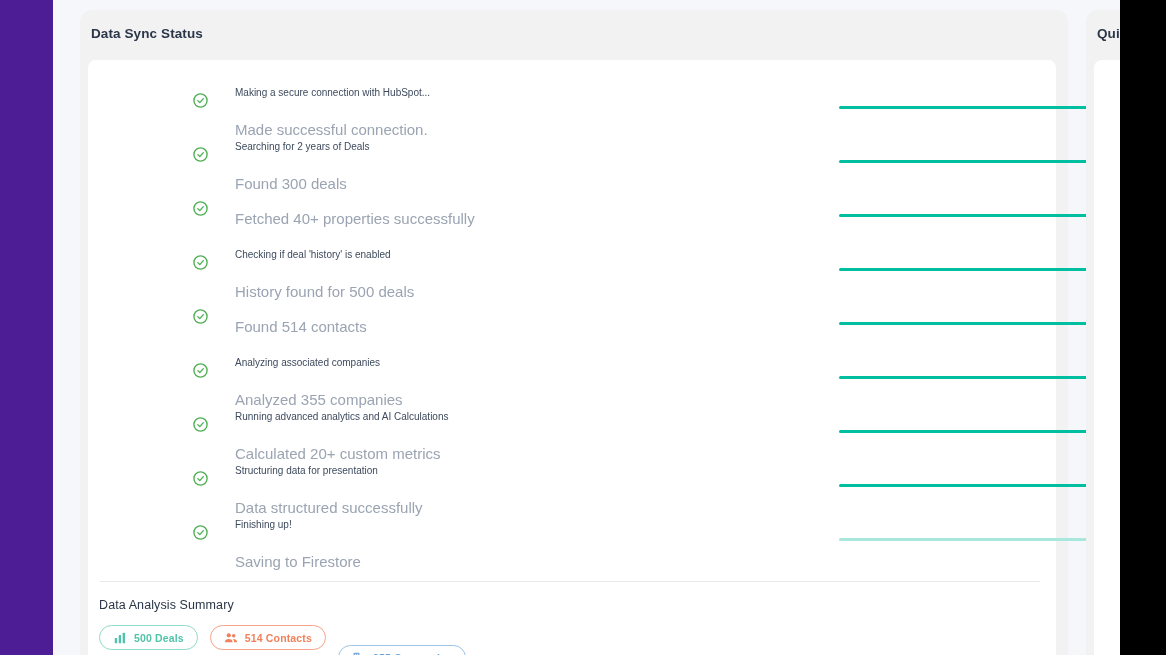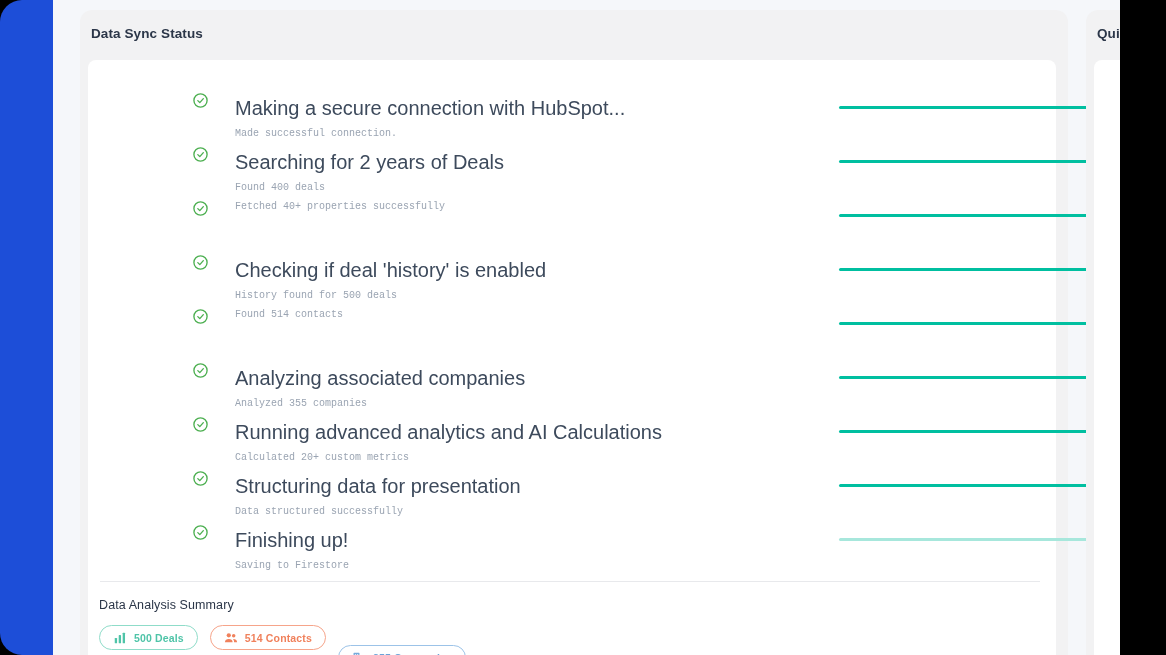--- a/index.html
+++ b/index.html
@@ -9,22 +9,21 @@
     height: 655px;
     overflow: hidden;
     background: #000000;
     font-family: "Liberation Sans", sans-serif;
   }
 
   #screen {
     position: relative;
     width: 1166px;
     height: 655px;
-    background: #1d4ed8;
-    border-radius: 22px;
+    background: #4c1d95;
   }
 
   
   #page-bg {
     position: absolute;
     left: 53px;
     top: 0;
     width: 1113px;
     height: 655px;
     background: #f5f7fa;
@@ -84,34 +83,32 @@
   }
   .step-icon svg { display: block; }
 
   .step-text {
     position: absolute;
     left: 147px;
     top: 5px;
   }
 
   .step-label {
-    font-size: 20px;
+    font-size: 10px;
     color: #3d4a5c;
     line-height: 19px;
     white-space: nowrap;
-    margin-top: 16px;
   }
 
   .step-sub {
-    font-size: 10px;
+    font-size: 15px;
     color: #9aa4b2;
     line-height: 17px;
-    margin-top: 7px;
+    margin-top: 19px;
     white-space: nowrap;
-    font-family: Liberation Mono, monospace;
   }
 
   .step-bar-track {
     position: absolute;
     left: 751px;
     top: 28px;
     width: 277px;
     height: 3px;
     border-radius: 2px;
     background: transparent;
@@ -256,21 +253,21 @@
           </div>
           <div class="step">
             <div class="step-icon">
               <svg width="17" height="17" viewBox="0 0 24 24" fill="none" stroke="#4caf50" stroke-width="1.9" stroke-linecap="round" stroke-linejoin="round">
                 <circle cx="12" cy="12" r="9.3"></circle>
                 <polyline points="8.2,12.2 11,15 16,9.4"></polyline>
               </svg>
             </div>
             <div class="step-text">
               <div class="step-label">Searching for 2 years of Deals</div>
-              <div class="step-sub">Found 400 deals</div>
+              <div class="step-sub">Found 300 deals</div>
             </div>
             <div class="step-bar-track">
               <div class="step-bar-fill" style="width: 100%;"></div>
             </div>
           </div>
           <div class="step">
             <div class="step-icon">
               <svg width="17" height="17" viewBox="0 0 24 24" fill="none" stroke="#4caf50" stroke-width="1.9" stroke-linecap="round" stroke-linejoin="round">
                 <circle cx="12" cy="12" r="9.3"></circle>
                 <polyline points="8.2,12.2 11,15 16,9.4"></polyline>

